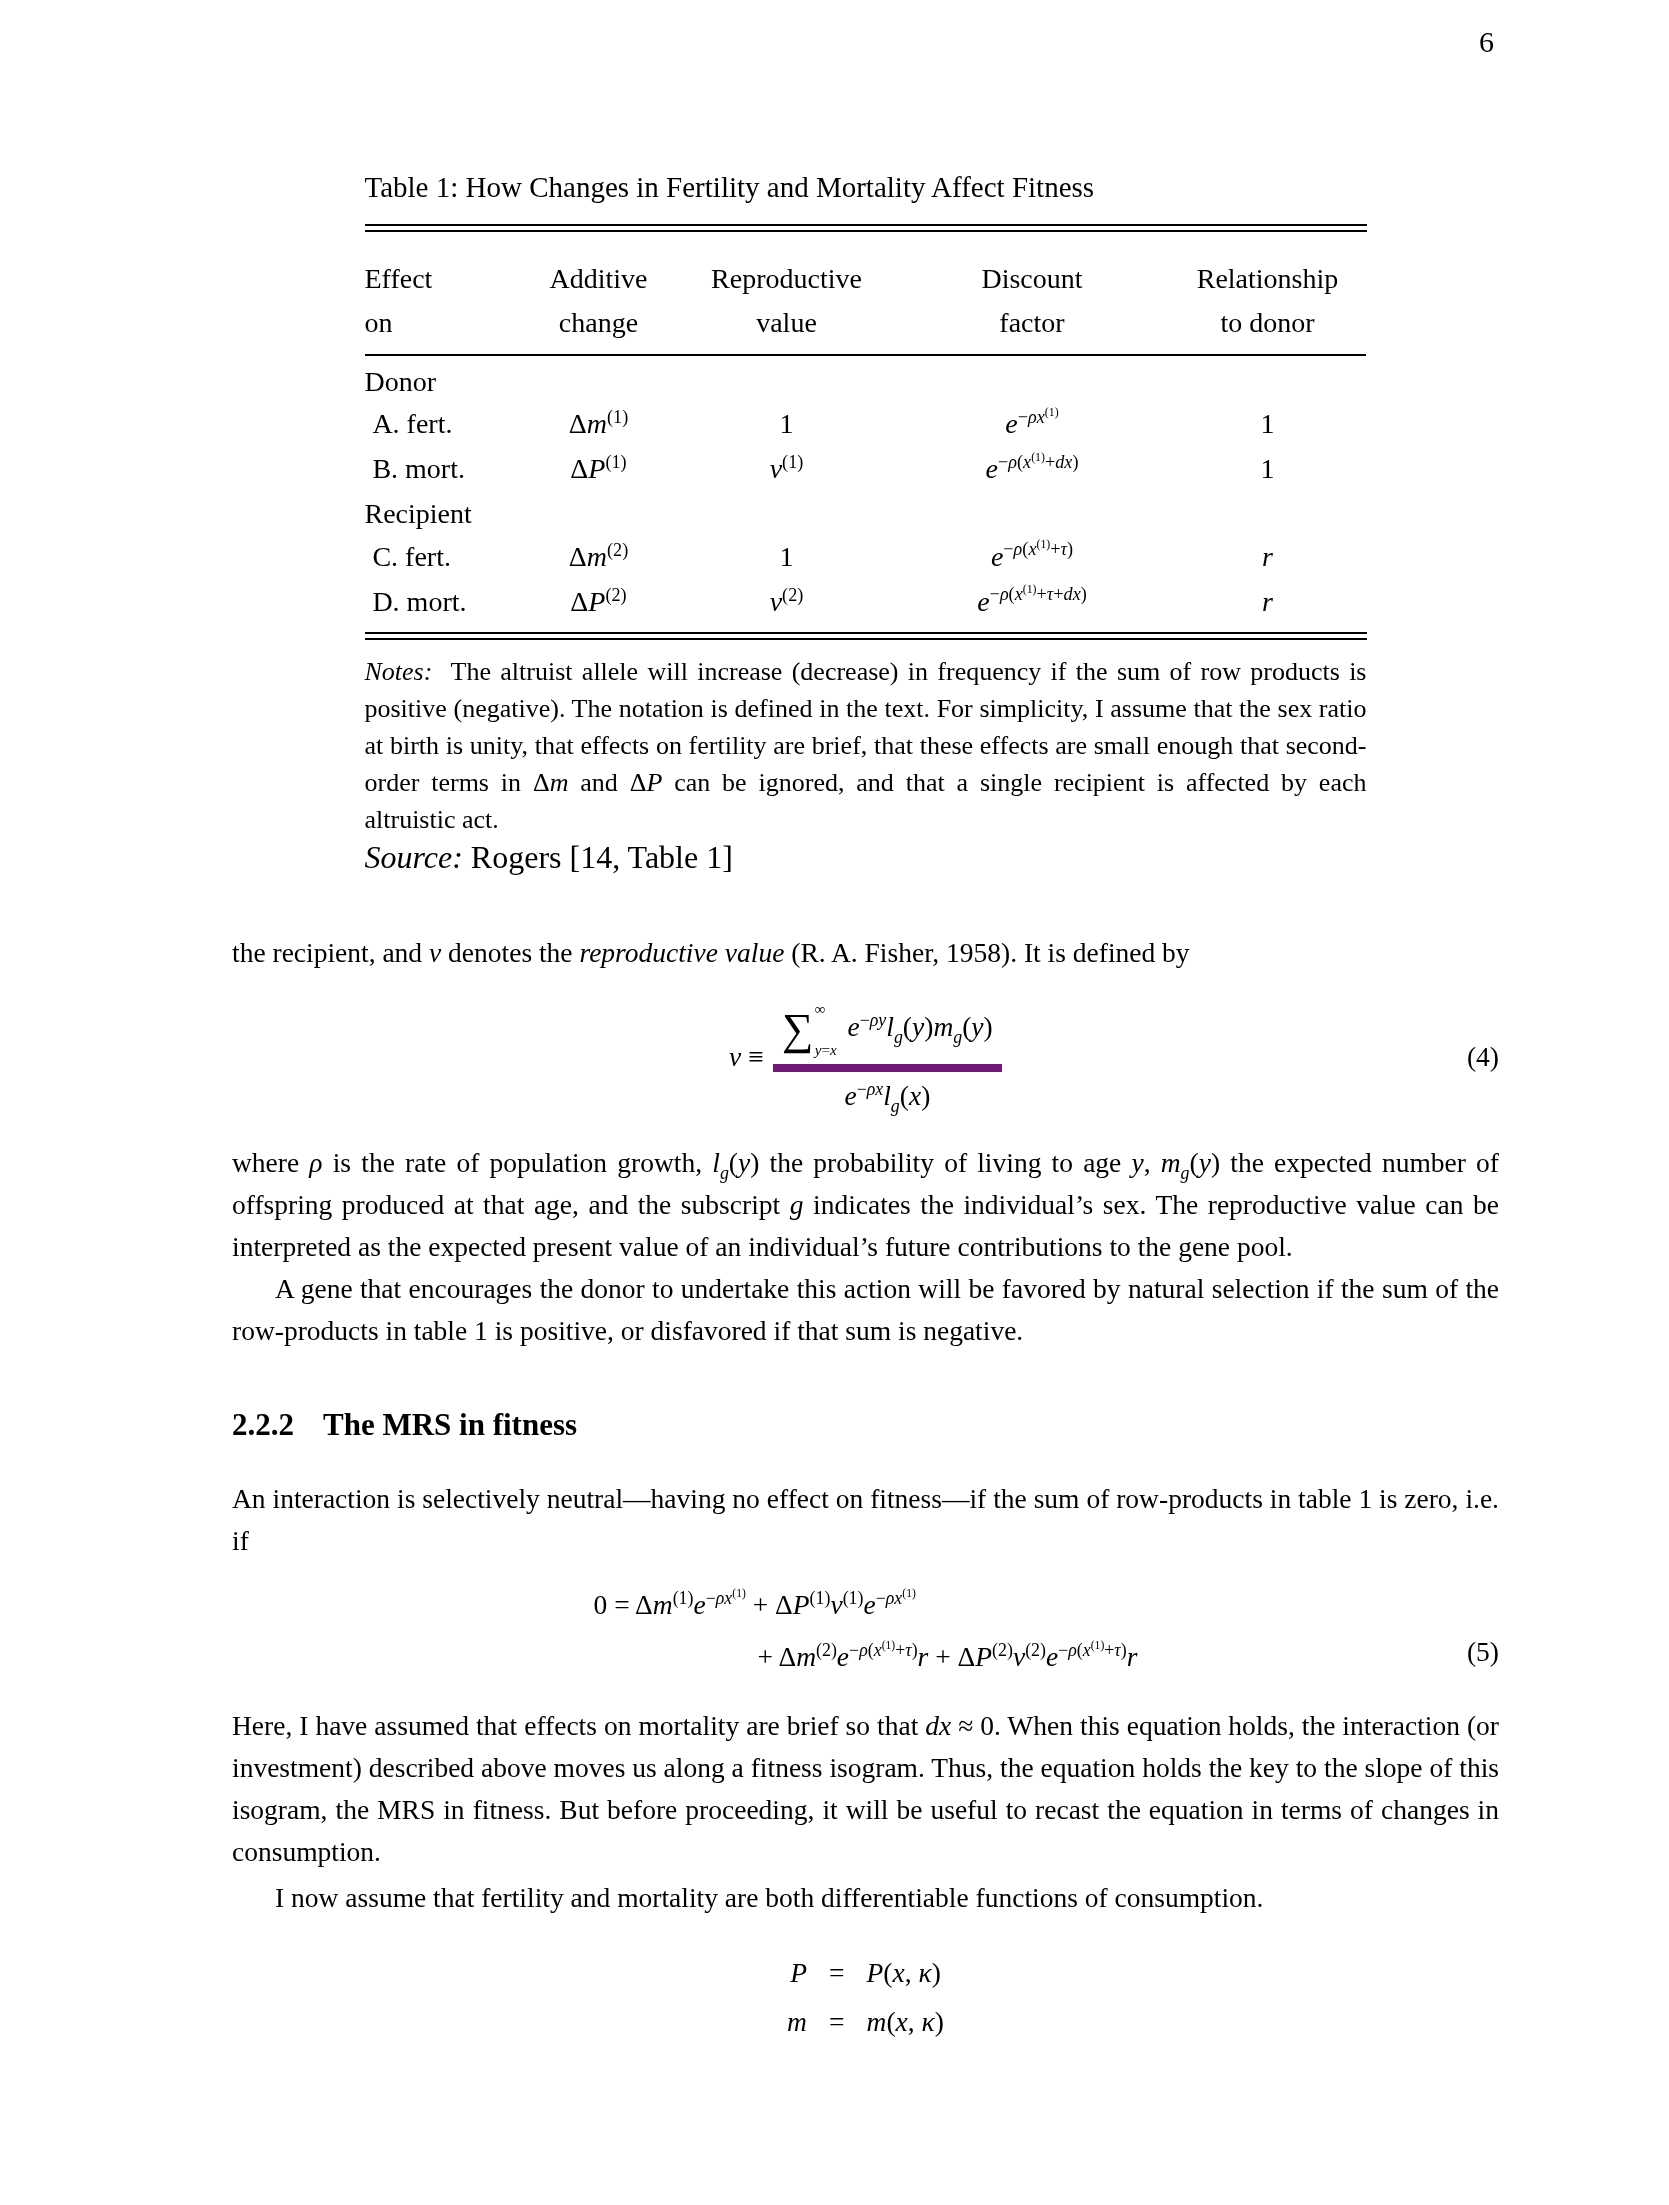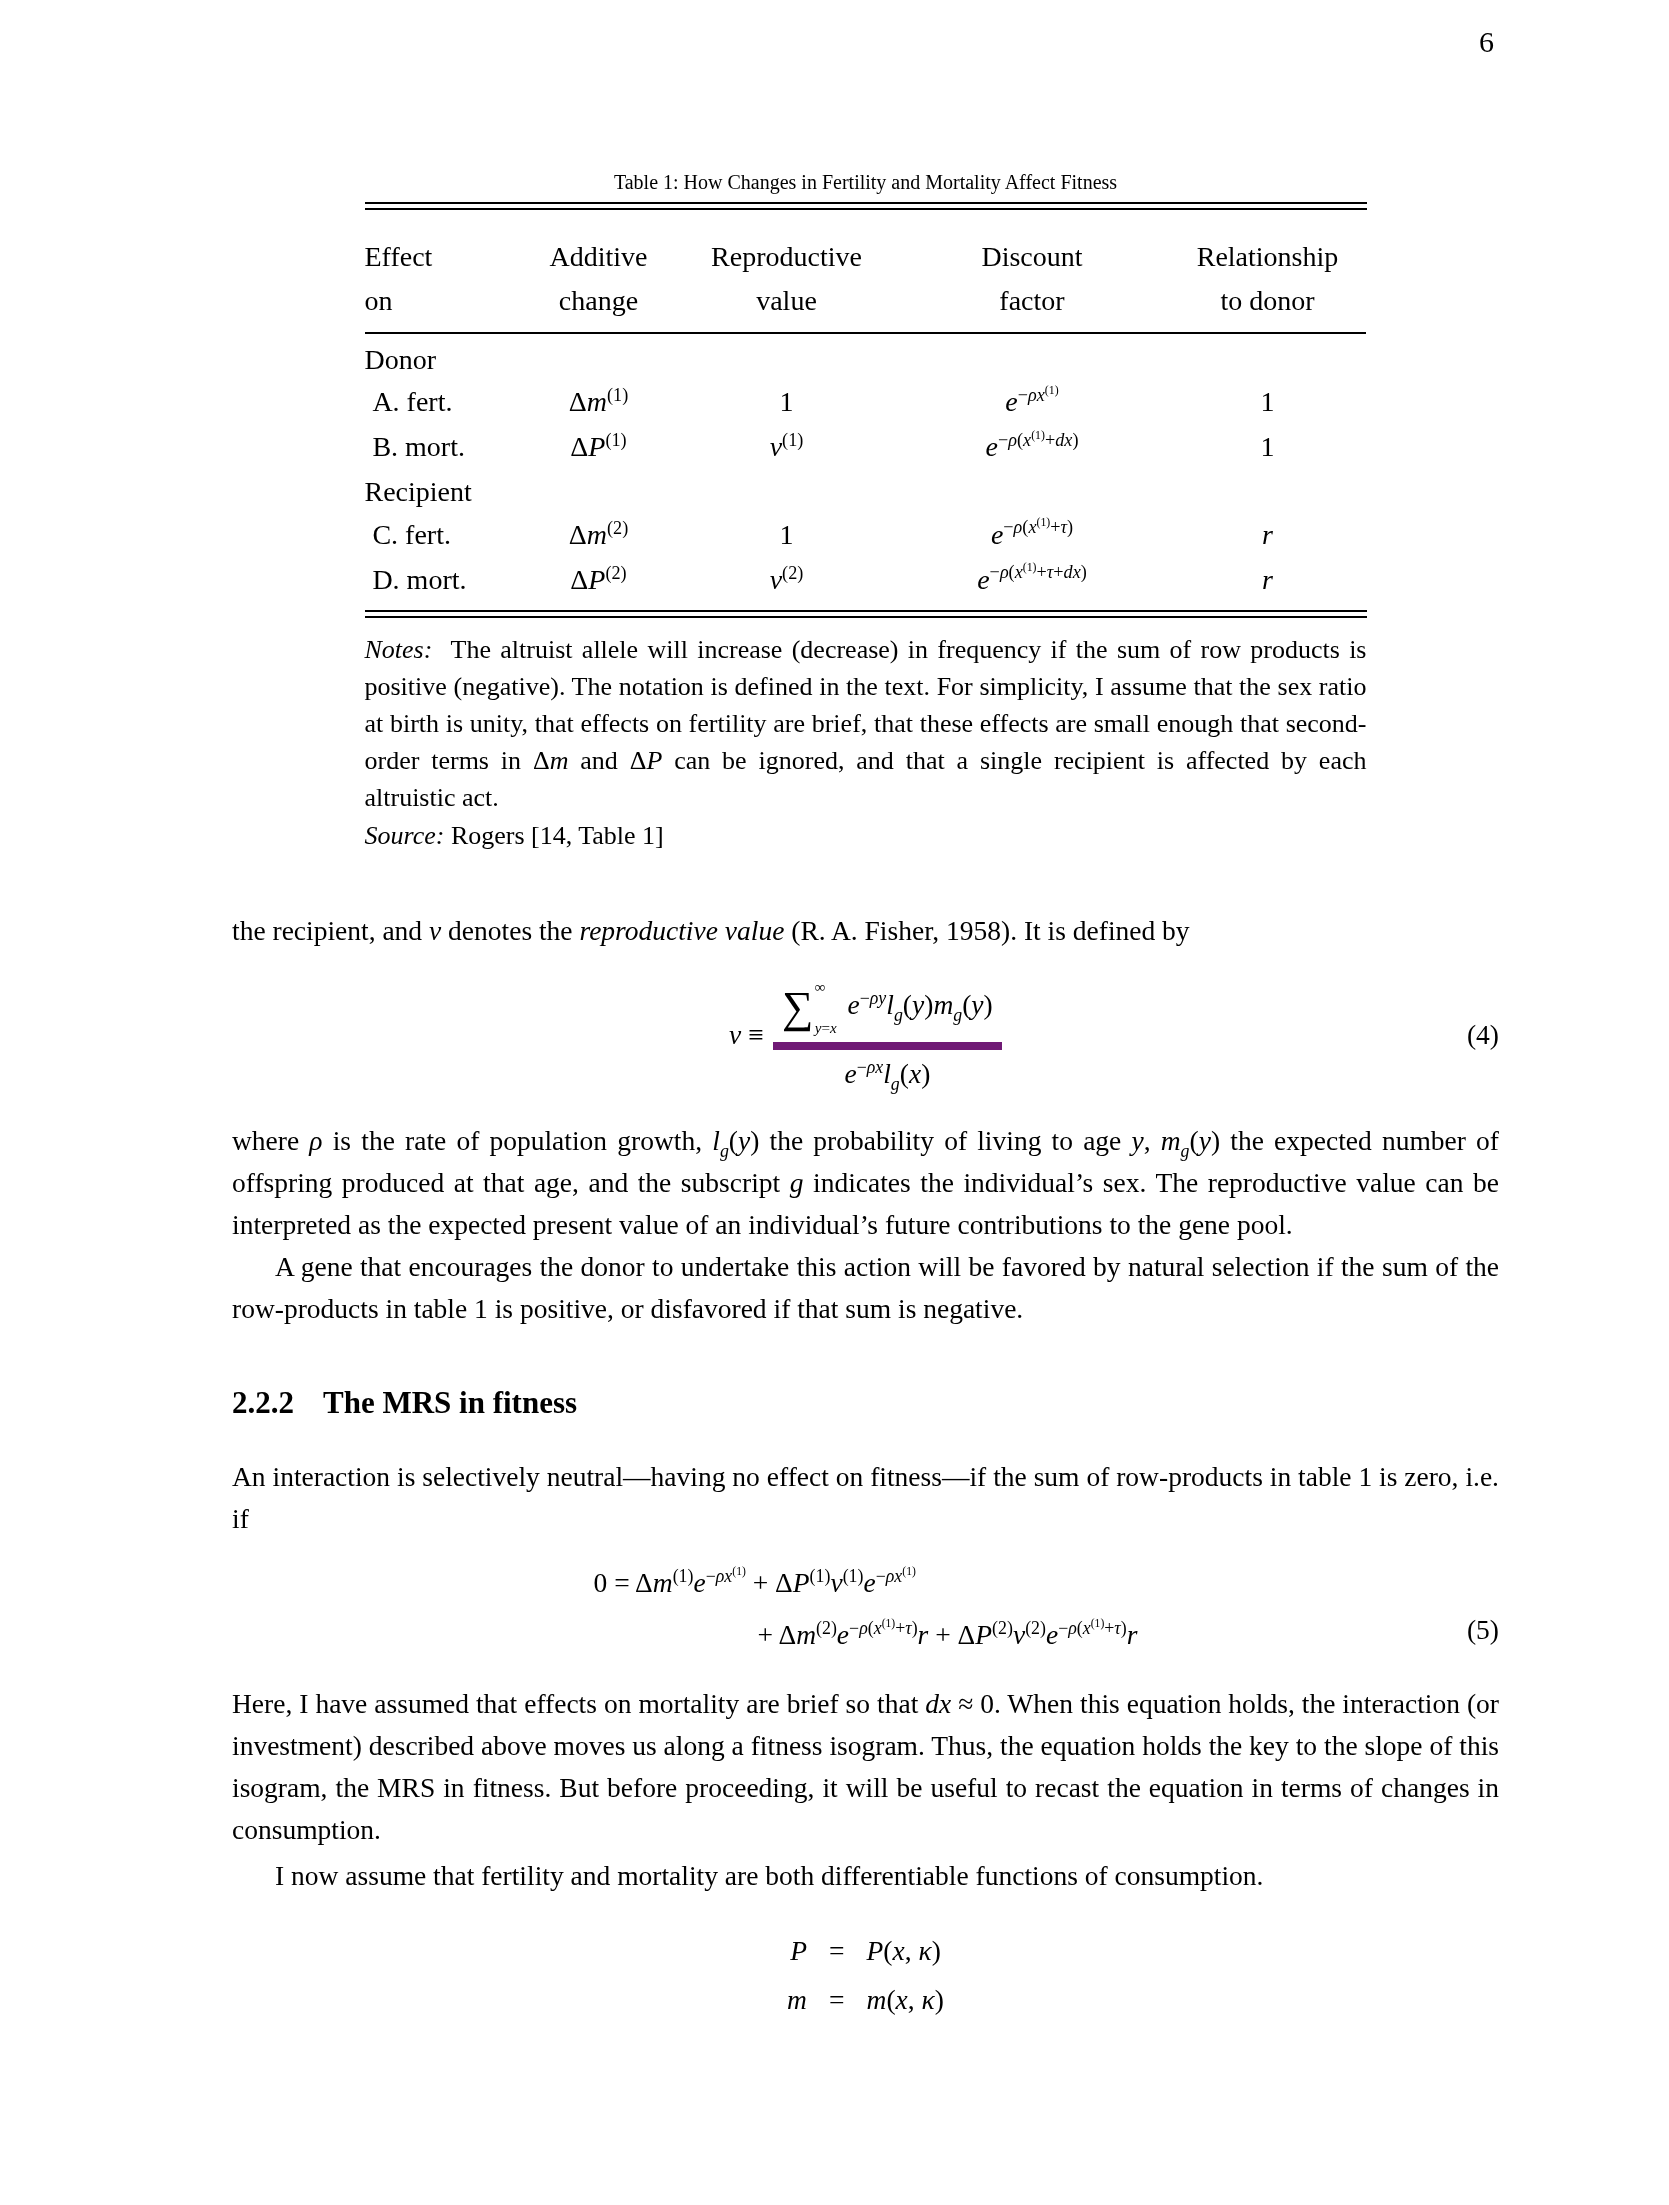--- a/index.html
+++ b/index.html
@@ -14,21 +14,21 @@
   .pagenum {
     position:absolute; top:25px; right:175px;
     font-size:30px;
   }
   .content {
     position:absolute; left:232px; top:0;
     width:1267px;
   }
   
   .tablewrap { width:1002px; margin:171px auto 0 auto; }
-  .t-title { font-size:20px; text-align:center; margin-bottom:8px; }
+  .t-title { font-size:29px; margin-bottom:20px; }
   .rule-double { border-top:2.6px solid #000; border-bottom:2px solid #000; height:3.9px; }
   .rule-single { border-top:2px solid #000; height:0; }
   .ttable {
     display:grid;
     grid-template-columns: 154px 160px 216px 275px 196px;
     font-size:28px;
     align-items:end;
   }
   .span { grid-column:1 / -1; }
   .th { text-align:center; padding-top:27px; line-height:1.45; }
@@ -40,21 +40,21 @@
   .td.c1 { text-align:left; padding-left:7.9px; }
   .tbot { margin-top:10.5px; }
   sup { font-size:65%; line-height:0; }
   sub { font-size:65%; line-height:0; }
   
   .notes {
     width:1002px; margin:13px auto 0 auto;
     font-size:26px; line-height:37px;
     text-align:justify;
   }
-  .source { width:1002px; margin:1.3px auto 0 auto; font-size:26px; line-height:37px; }
+  .source { width:1002px; margin:1.3px auto 0 auto; font-size:32px; line-height:37px; }
   
   .para {
     font-size:27.5px; line-height:42px;
     text-align:justify;
   }
   .indent { text-indent:43px; }
   .p1 { margin-top:56px; }
   .p2 { margin-top:29px; }
   .p3 { margin-top:0px; }
   .heading { margin-top:55px; font-size:31px; font-weight:bold; }

